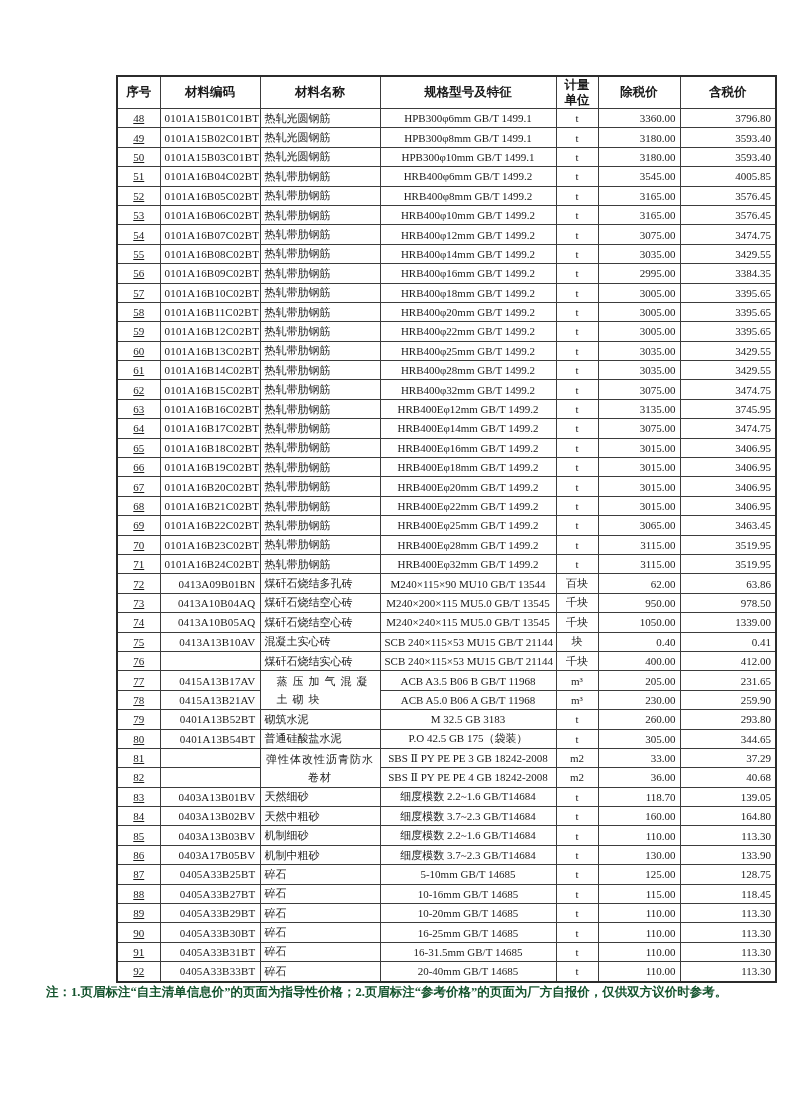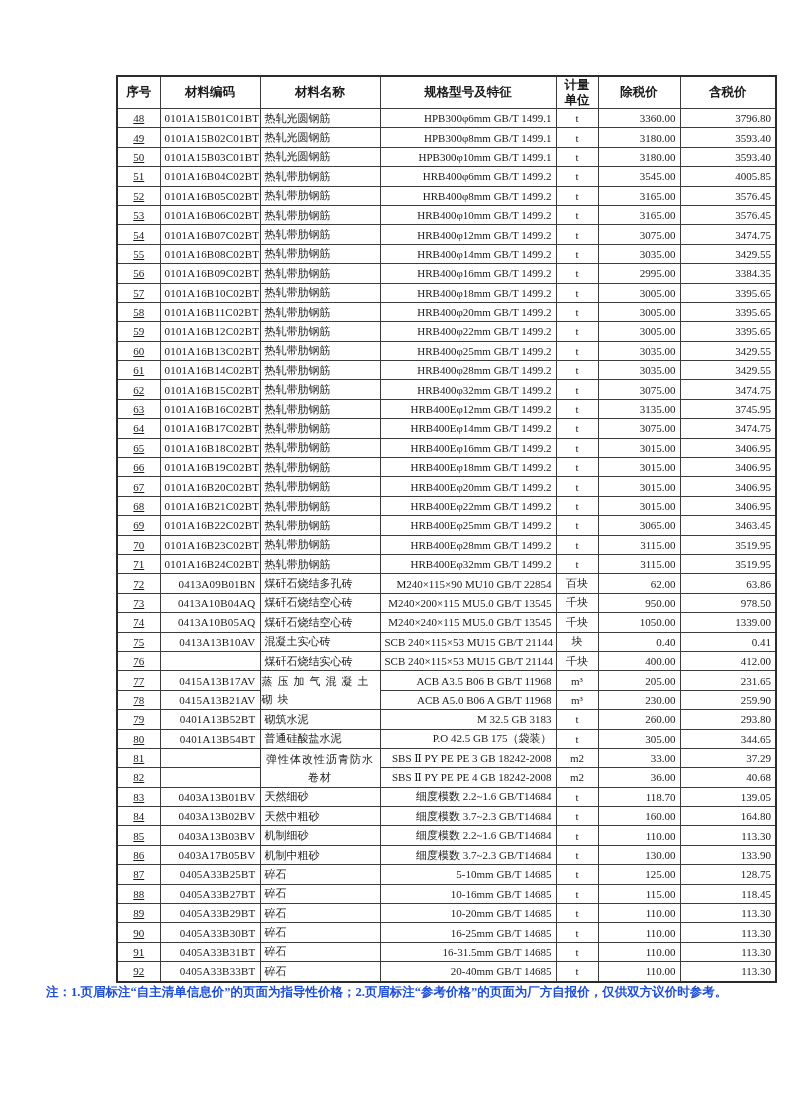--- a/index.html
+++ b/index.html
@@ -23,29 +23,29 @@
     height:31px;padding:0 2px;text-align:center;vertical-align:middle;
     white-space:normal;
   }
   table.price td{
     font-size:11px;height:18.4px;padding:0 4px;
     white-space:nowrap;vertical-align:middle;
   }
   td.no{text-align:center;text-decoration:underline;}
   td.code{text-align:right;letter-spacing:0.2px;}
   td.name{text-align:left;padding-left:7px;font-size:12px;}
-  td.spec{text-align:right;padding-left:6px;font-size:10.5px;}
+  td.spec{text-align:center;padding-left:6px;font-size:10.5px;}
   td.unit{text-align:center;}
   td.ex{text-align:right;padding-right:9px;font-size:11.5px;}
   td.inc{text-align:right;padding-right:18px;font-size:11.5px;}
-  td.name.spread{white-space:normal;letter-spacing:5px;line-height:1.65;padding-left:1px;}
+  td.name.spread{white-space:normal;letter-spacing:5px;line-height:1.65;padding-left:16px;}
   td.name.center2{white-space:normal;text-align:center;letter-spacing:1px;line-height:1.65;padding:0 3px;}
   .note{
     position:absolute;left:46px;top:985px;width:710px;
-    font-weight:bold;font-size:12.5px;line-height:1.25;color:#1d4ed8;
+    font-weight:bold;font-size:12.5px;line-height:1.25;color:#14532d;
     font-family:"Liberation Serif","DejaVu Serif",serif;
   }
 </style>
 </head>
 <body>
 
 <div class="page">
   <table class="price">
     <colgroup>
       <col style="width:43px">
@@ -281,21 +281,21 @@
           <td class="name">热轧带肋钢筋</td>
           <td class="spec">HRB400Eφ32mm GB/T 1499.2</td>
           <td class="unit">t</td>
           <td class="ex">3115.00</td>
           <td class="inc">3519.95</td>
         </tr>
         <tr>
           <td class="no">72</td>
           <td class="code">0413A09B01BN</td>
           <td class="name">煤矸石烧结多孔砖</td>
-          <td class="spec">M240×115×90 MU10 GB/T 22854</td>
+          <td class="spec">M240×115×90 MU10 GB/T 13544</td>
           <td class="unit">百块</td>
           <td class="ex">62.00</td>
           <td class="inc">63.86</td>
         </tr>
         <tr>
           <td class="no">73</td>
           <td class="code">0413A10B04AQ</td>
           <td class="name">煤矸石烧结空心砖</td>
           <td class="spec">M240×200×115 MU5.0 GB/T 13545</td>
           <td class="unit">千块</td>

